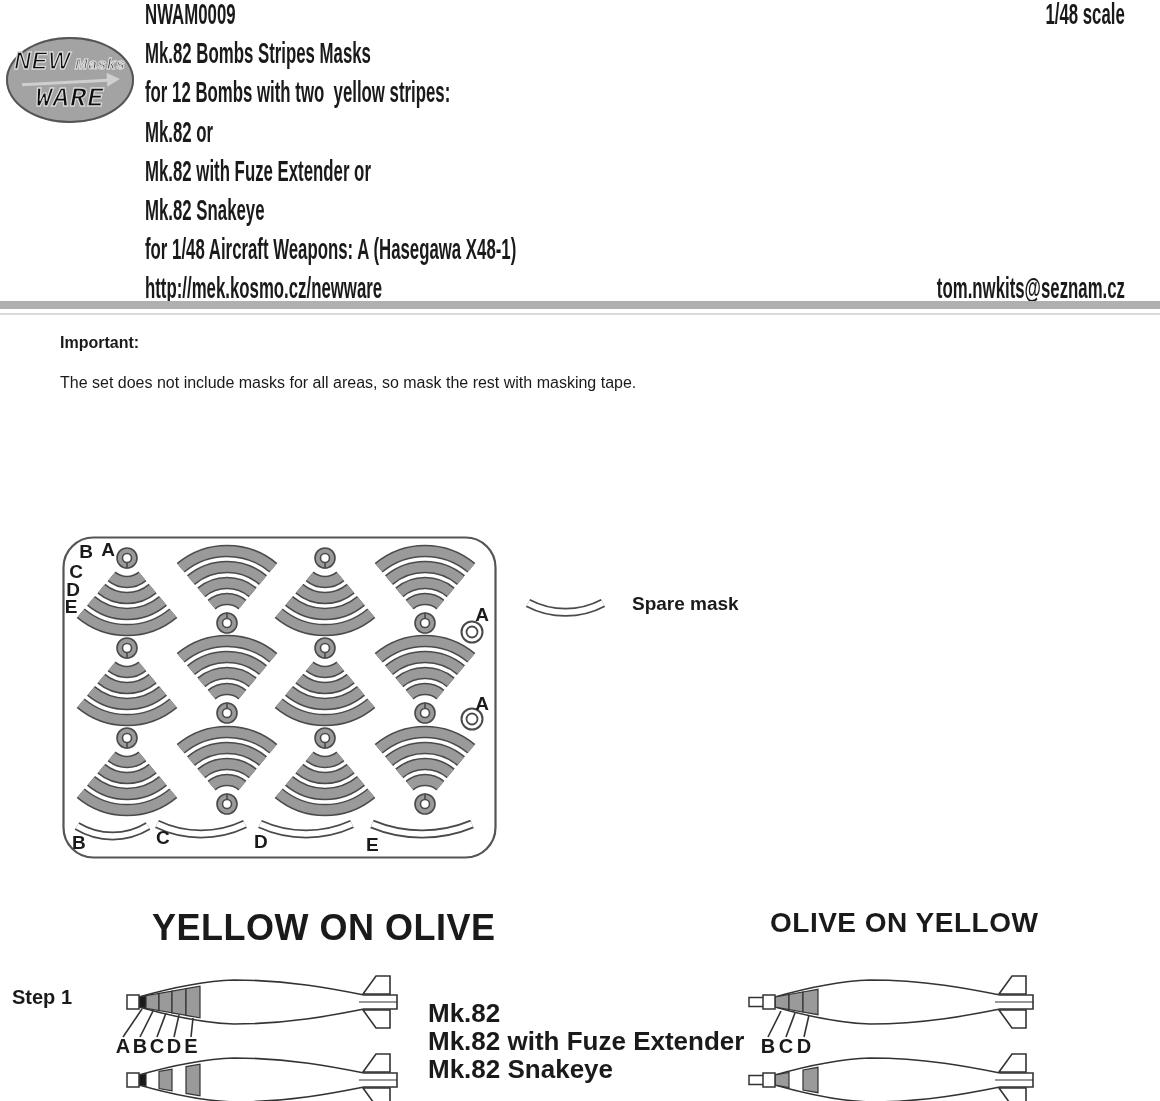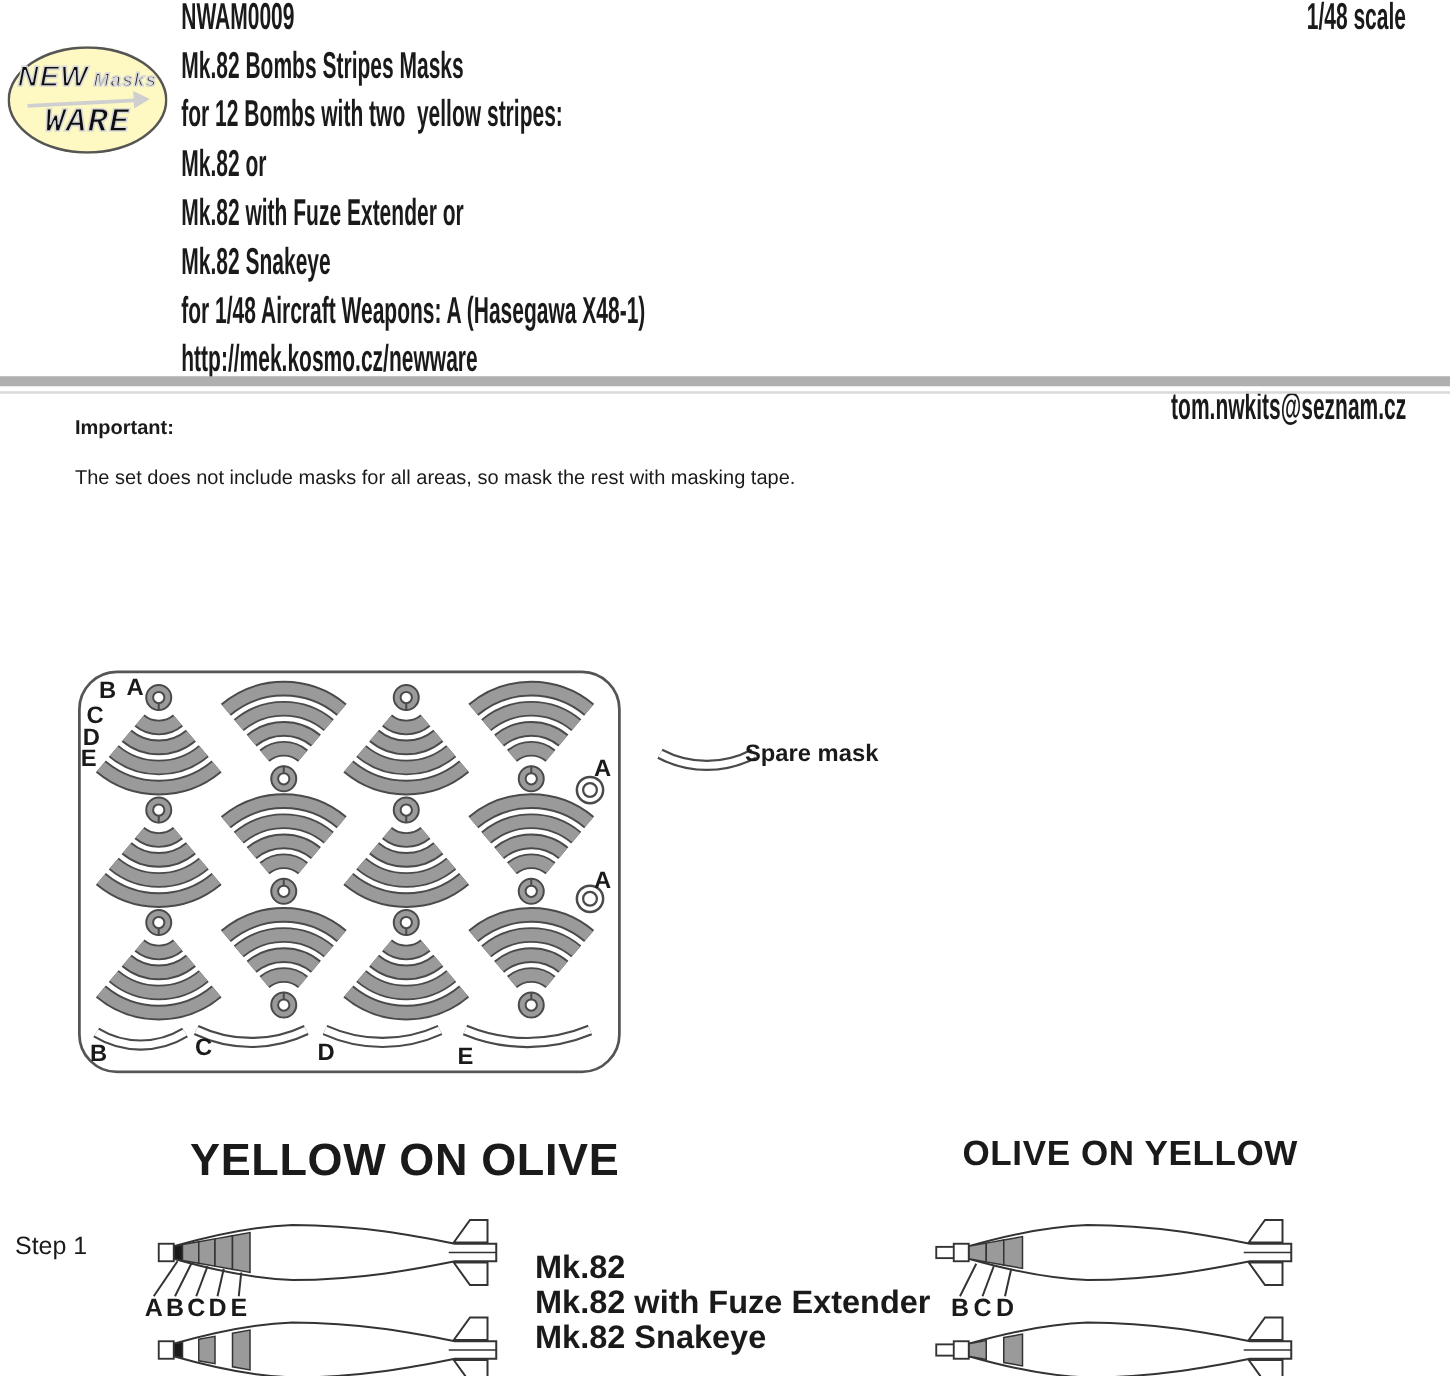--- a/index.html
+++ b/index.html
@@ -4,21 +4,21 @@
 <style>
   html,body{margin:0;padding:0;}
   body{
     width:1160px;height:1101px;position:relative;overflow:hidden;
     background:#ffffff;color:#1a1a1a;
     font-family:"Liberation Sans",sans-serif;
   }
   
   .logo{
     position:absolute;left:6px;top:37px;width:128px;height:86px;
-    background:#fef9c3;border-radius:50%;
+    background:#a3a3a3;border-radius:50%;
     display:flex;flex-direction:column;align-items:center;justify-content:center;
     box-shadow:0 0 0 2px #555 inset;
   }
   .logo-line1{display:flex;align-items:baseline;gap:4px;margin-top:2px;}
   .logo-txt{
     font-weight:bold;font-style:italic;color:#0e0e0e;
     -webkit-text-stroke:1.3px #d8d8d8;letter-spacing:1px;white-space:pre;
   }
   .logo-new{font-size:23px;}
   .logo-masks{font-size:15px;}
@@ -47,25 +47,25 @@
   .ring-o{fill:#9a9a9a;stroke:#4a4a4a;stroke-width:1.6;}
   .ring-i{fill:#fff;stroke:#4a4a4a;stroke-width:1.6;}
   .notch{stroke:#4a4a4a;stroke-width:1.6;}
   .sring-o{fill:#fff;stroke:#4a4a4a;stroke-width:2;}
   .sring-i{fill:none;stroke:#4a4a4a;stroke-width:1.8;}
   .sarc-o{fill:none;stroke:#4a4a4a;stroke-width:9;}
   .sarc-i{fill:none;stroke:#ffffff;stroke-width:5.5;}
   .slabel{font-family:"Liberation Sans",sans-serif;font-size:19px;font-weight:bold;fill:#1a1a1a;}
   
   .sparewrap{position:absolute;left:515px;top:588px;}
-  .sparelabel{position:absolute;left:596px;top:593px;font-size:19px;font-weight:bold;}
+  .sparelabel{position:absolute;left:632px;top:593px;font-size:19px;font-weight:bold;}
   
   .secheadL{position:absolute;left:152px;top:907px;font-size:36px;font-weight:bold;letter-spacing:0.5px;}
   .secheadR{position:absolute;left:770px;top:907px;font-size:28px;font-weight:bold;letter-spacing:0.5px;}
-  .step1{position:absolute;left:12px;top:986px;font-size:20px;font-weight:normal;}
+  .step1{position:absolute;left:12px;top:986px;font-size:20px;font-weight:bold;}
   .step2{position:absolute;left:12px;top:1066px;font-size:17px;font-weight:bold;margin-top:33px;}
   .variants{position:absolute;left:428px;top:999px;font-size:26px;font-weight:bold;line-height:28px;}
   .bombswrap{position:absolute;left:0;top:955px;}
   .bbody{fill:#fff;stroke:#333;stroke-width:1.6;}
   .bfin{fill:#fff;stroke:#333;stroke-width:1.6;}
   .bseam{stroke:#333;stroke-width:1.2;}
   .bfuze{fill:#fff;stroke:#333;stroke-width:1.5;}
   .band{fill:#9a9a9a;stroke:#333;stroke-width:1.2;}
   .bandA{fill:#1a1a1a;stroke:#333;stroke-width:1.2;}
   .leader{stroke:#333;stroke-width:1.6;}
@@ -91,21 +91,21 @@
     <div class="hline"><span class="cond">Mk.82 or</span></div>
     <div class="hline"><span class="cond">Mk.82 with Fuze Extender or</span></div>
     <div class="hline"><span class="cond">Mk.82 Snakeye</span></div>
     <div class="hline"><span class="cond">for 1/48 Aircraft Weapons: A (Hasegawa X48-1)</span></div>
     <div class="hline"><span class="cond">http://mek.kosmo.cz/newware</span></div>
   </div>
 
   <div class="hright" style="top:-6px;">
     <span class="cond-r">1/48 scale</span>
   </div>
-  <div class="hright" style="top:268px;margin-top:38px;">
+  <div class="hright" style="top:268px;">
     <span class="cond-r">tom.nwkits@seznam.cz</span>
   </div>
 </div>
 
 <div class="bar1"></div>
 <div class="bar2"></div>
 
 <div class="important">
   <b>Important:</b><br>
   <br>

